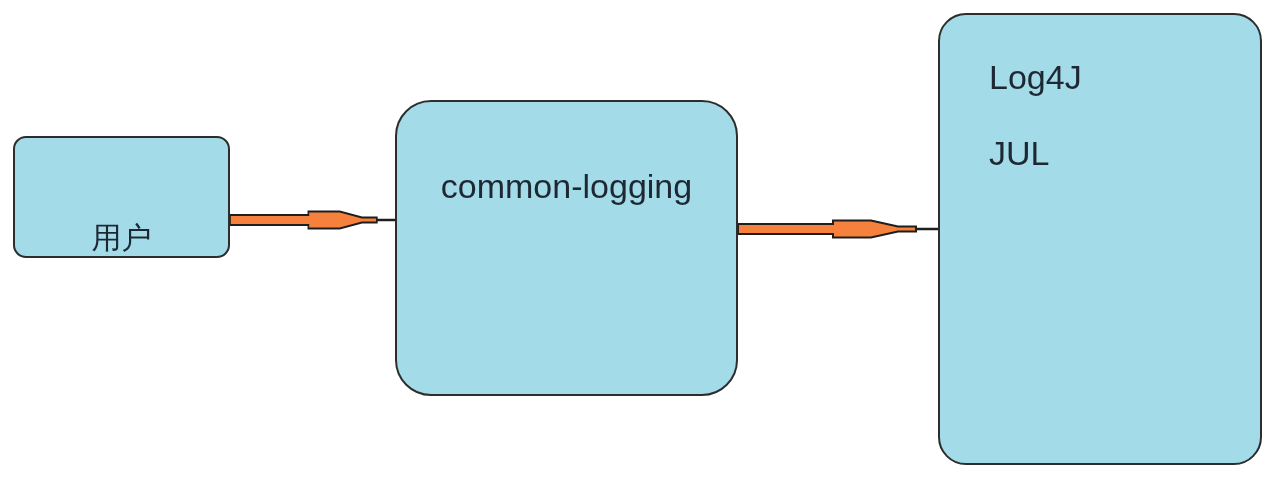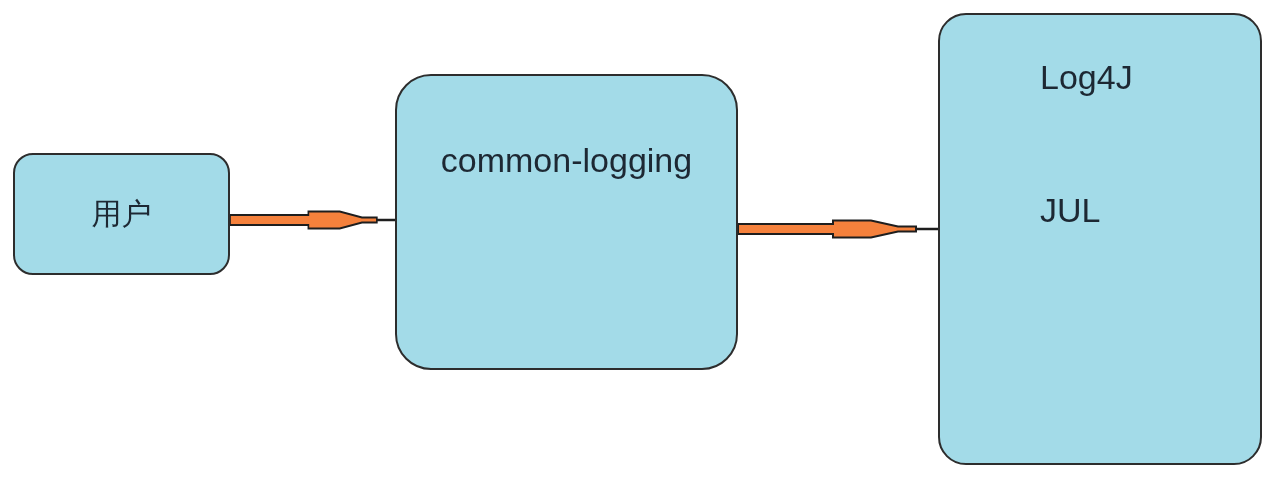--- a/index.html
+++ b/index.html
@@ -22,49 +22,49 @@
     background: var(--bg);
     overflow: hidden;
   }
   .node {
     position: absolute;
     background: var(--box-fill);
     border: 2px solid var(--box-border);
     color: var(--text);
   }
   .node-user {
-    left: 13px; top: 153px;
+    left: 13px; top: 136px;
     width: 217px; height: 122px;
-    border-radius: 20px;
+    border-radius: 13px;
     display: flex;
-    align-items: center;
+    align-items: flex-end;
     justify-content: center;
     font-size: 30px;
   }
   .node-facade {
-    left: 395px; top: 74px;
+    left: 395px; top: 100px;
     width: 343px; height: 296px;
     border-radius: 36px;
     display: flex;
     flex-direction: column;
     align-items: center;
     padding-top: 66px;
     gap: 70px;
     font-size: 34px;
   }
   .node-impls {
     left: 938px; top: 13px;
     width: 324px; height: 452px;
     border-radius: 28px;
     display: flex;
     flex-direction: column;
     align-items: flex-start;
-    padding-left: 100px;
+    padding-left: 49px;
     padding-top: 44px;
-    gap: 97px;
+    gap: 40px;
     font-size: 34px;
   }
   .node .line { line-height: 36px; white-space: nowrap; }
   .arrow {
     position: absolute;
     height: 28px;
   }
   .arrow-1 { left: 230px; top: 206px; width: 165px; }
   .arrow-2 { left: 738px; top: 215px; width: 200px; }
   .arrow svg { display: block; width: 100%; height: 100%; }

